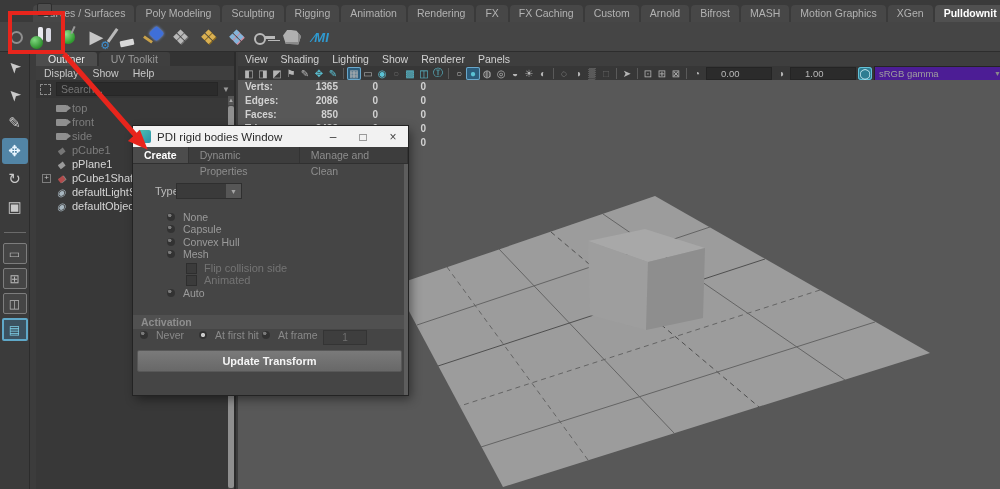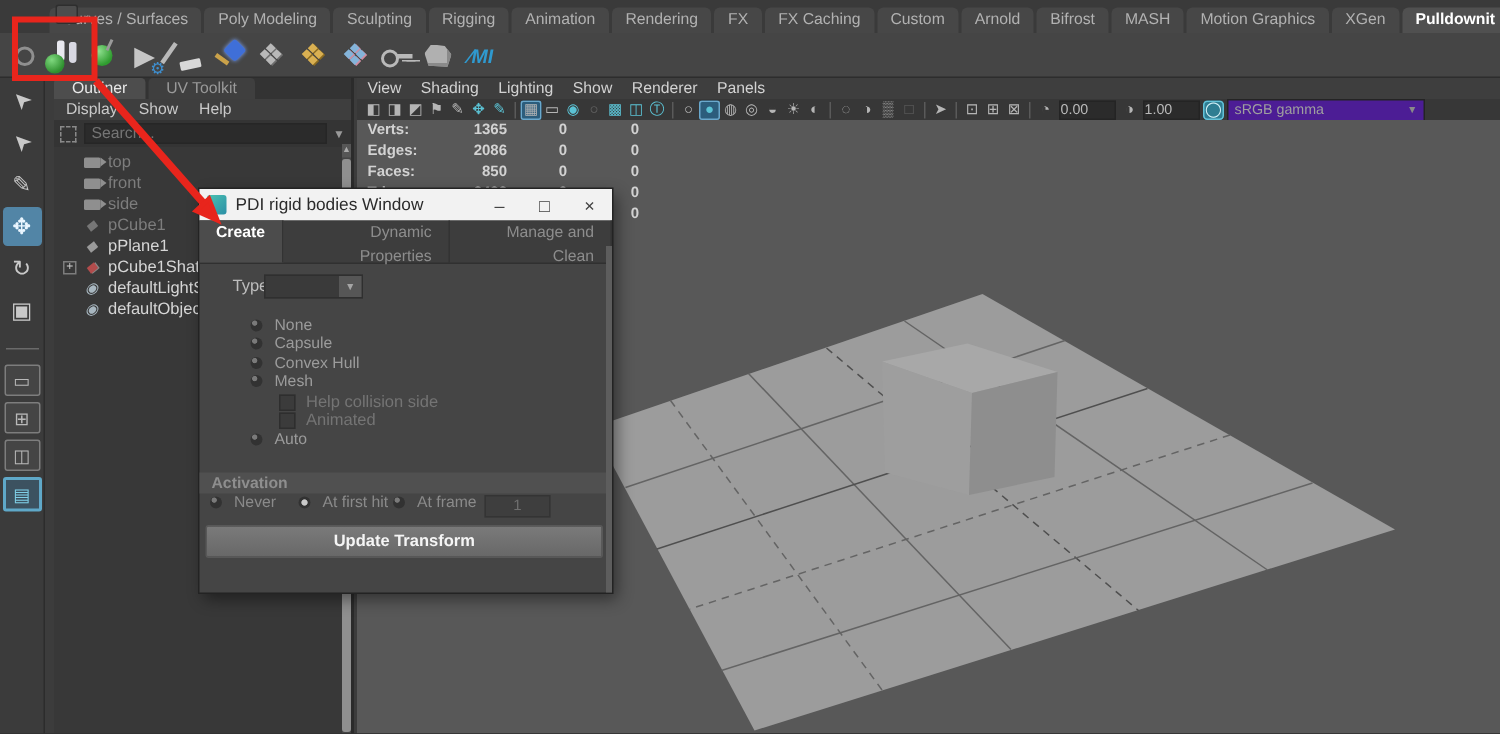--- a/index.html
+++ b/index.html
@@ -86,21 +86,21 @@
   #vp-menus{position:absolute;left:0;top:0;width:762px;height:14px;background:#3e3e3e;display:flex;gap:13px;align-items:center;padding-left:7px;box-sizing:border-box;}
   .vp-menu{color:#d2d2d2;font-size:10.5px;cursor:pointer;}
   #vp-toolbar{position:absolute;left:0;top:14px;width:762px;height:15px;background:#373737;display:flex;align-items:center;padding-left:4px;box-sizing:border-box;border-bottom:1px solid #2c2c2c;}
   .vpi{width:14px;height:13px;display:inline-flex;align-items:center;justify-content:center;font-size:10px;color:#b5b5b5;cursor:pointer;border-radius:2px;flex:0 0 auto;}
   .vpi.teal{color:#5bc2d4;}
   .vpi.dim{opacity:.35;}
   .vpi.on{background:#2c5d7c;box-shadow:0 0 0 1px #6aa8cc inset;}
   .vpi.gbox{background:#2e7d92;color:#d8f4fa;box-shadow:0 0 0 1px #63c2d8 inset;border-radius:3px;}
   .vpsep{width:1px;height:11px;background:#5a5a5a;margin:0 3px;flex:0 0 auto;}
   .vpfield{width:36px;height:11px;background:#2b2b2b;border:1px solid #242424;color:#b9b9b9;font-size:9.5px;
-           font-family:"Liberation Sans",sans-serif;text-align:left;padding:0 0;margin:0 2px;flex:0 0 auto;}
+           font-family:"Liberation Sans",sans-serif;text-align:left;padding:0 14px;margin:0 2px;flex:0 0 auto;}
   .vpdd{width:122px;height:13px;background:#4c1d95;border:1px solid #242424;color:#9f9f9f;font-size:9.5px;
         display:inline-flex;align-items:center;justify-content:space-between;padding:0 4px;margin-left:2px;cursor:pointer;flex:0 0 auto;}
   .vpdd .arr{font-size:7px;color:#8a8a8a;}
 
   
   #hud{position:absolute;left:0;top:28px;width:200px;}
   .hudrow{position:relative;height:14px;font-size:10px;color:#d2d2d2;}
   .hudlabel{position:absolute;left:7px;top:1px;font-weight:bold;}
   .hudv1{position:absolute;left:40px;width:60px;top:1px;text-align:right;font-weight:bold;}
   .hudv2{position:absolute;left:100px;width:40px;top:1px;text-align:right;font-weight:bold;}
@@ -108,21 +108,21 @@
 
   #scene{position:absolute;left:0;top:28px;}
 
   
   #dlg{left:133px;top:126px;width:275px;height:269px;background:#454545;z-index:10;
        box-shadow:0 0 0 1px #232323,3px 4px 10px rgba(0,0,0,.45);}
   #dlg-title{position:absolute;left:0;top:0;width:275px;height:21px;background:#f2f2f2;display:flex;align-items:center;}
   #dlg-appicon{width:13px;height:13px;margin:0 6px 0 5px;border-radius:2px;background:linear-gradient(135deg,#4cc3b2,#2b8fa6);}
   #dlg-title-text{color:#2b2b2b;font-size:11.5px;flex:1;}
   .winbtn{width:30px;height:21px;display:flex;align-items:center;justify-content:center;color:#444;font-size:12px;cursor:pointer;}
-  #dlg-tabs{position:absolute;left:0;top:21px;width:275px;height:29px;background:#3d3d3d;display:flex;border-bottom:1px solid #303030;box-sizing:border-box;text-align:right;}
+  #dlg-tabs{position:absolute;left:0;top:21px;width:275px;height:17px;background:#3d3d3d;display:flex;border-bottom:1px solid #303030;box-sizing:border-box;}
   .dlgtab{padding:0 11px;line-height:16px;font-size:10.5px;color:#8d8d8d;cursor:pointer;border-right:1px solid #333;}
   .dlgtab.on{color:#fff;font-weight:bold;background:#4c4c4c;}
   .dlg-section{position:absolute;left:0;width:271px;height:14px;background:#555;color:#c8c8c8;font-weight:bold;
                font-size:10.5px;line-height:14px;padding-left:8px;box-sizing:border-box;}
   .dlg-section.disabled{color:#8e8e8e;background:#505050;}
   #dlg-type-label{position:absolute;left:22px;top:59px;color:#bdbdbd;}
   #dlg-type-dd{position:absolute;left:43px;top:57px;width:64px;height:14px;background:#3a3a3a;border:1px solid #2f2f2f;display:flex;cursor:pointer;}
   #dlg-type-dd .cap{margin-left:auto;width:15px;background:#565656;color:#a5a5a5;font-size:7px;display:flex;align-items:center;justify-content:center;}
   .radio{width:8px;height:8px;border-radius:50%;background:radial-gradient(circle at 35% 30%,#7a7a7a 0 1.5px,#323232 2px);flex:0 0 auto;}
   .radio.sel{background:radial-gradient(circle at 50% 50%,#c9c9c9 0 1.8px,#323232 2.4px);}
@@ -649,21 +649,21 @@
 
         <div class="optrow bvrow" style="left: 34px; top: 122.2px;">
           <span class="radio"></span>
           <span class="lbl">Mesh</span>
         </div>
       </div>
     <div>
 
         <div class="chkrow subrow" style="left: 53px; top: 136px;">
           <span class="chk"></span>
-          <span class="lbl">Help collision side</span>
+          <span class="lbl">Flip collision side</span>
         </div>
 
         <div class="chkrow subrow" style="left: 53px; top: 148px;">
           <span class="chk"></span>
           <span class="lbl">Animated</span>
         </div>
       </div>
     <div class="optrow" style="left:34px;top:161px;">
       <span class="radio"></span>
       <span class="lbl">Auto</span>

